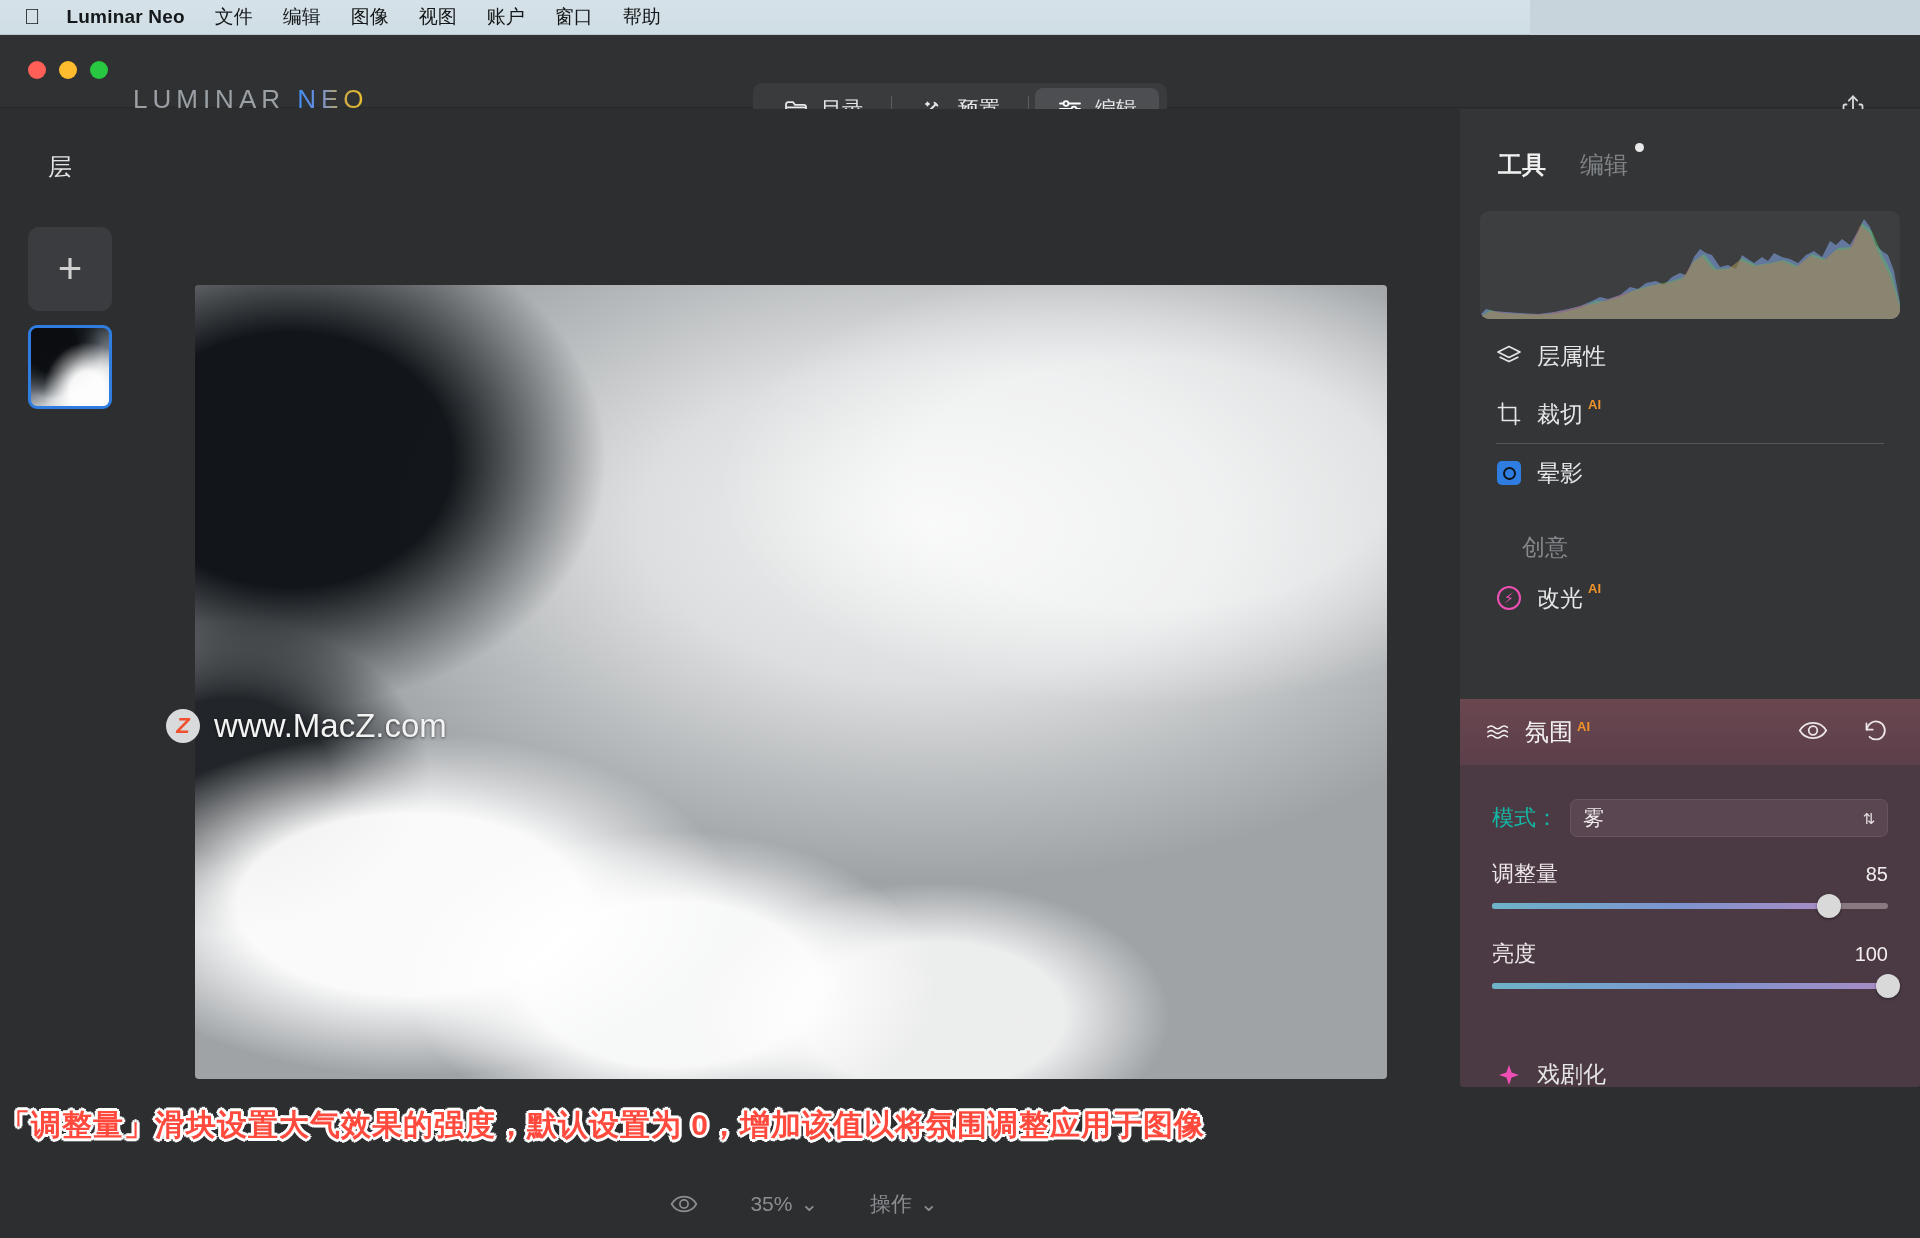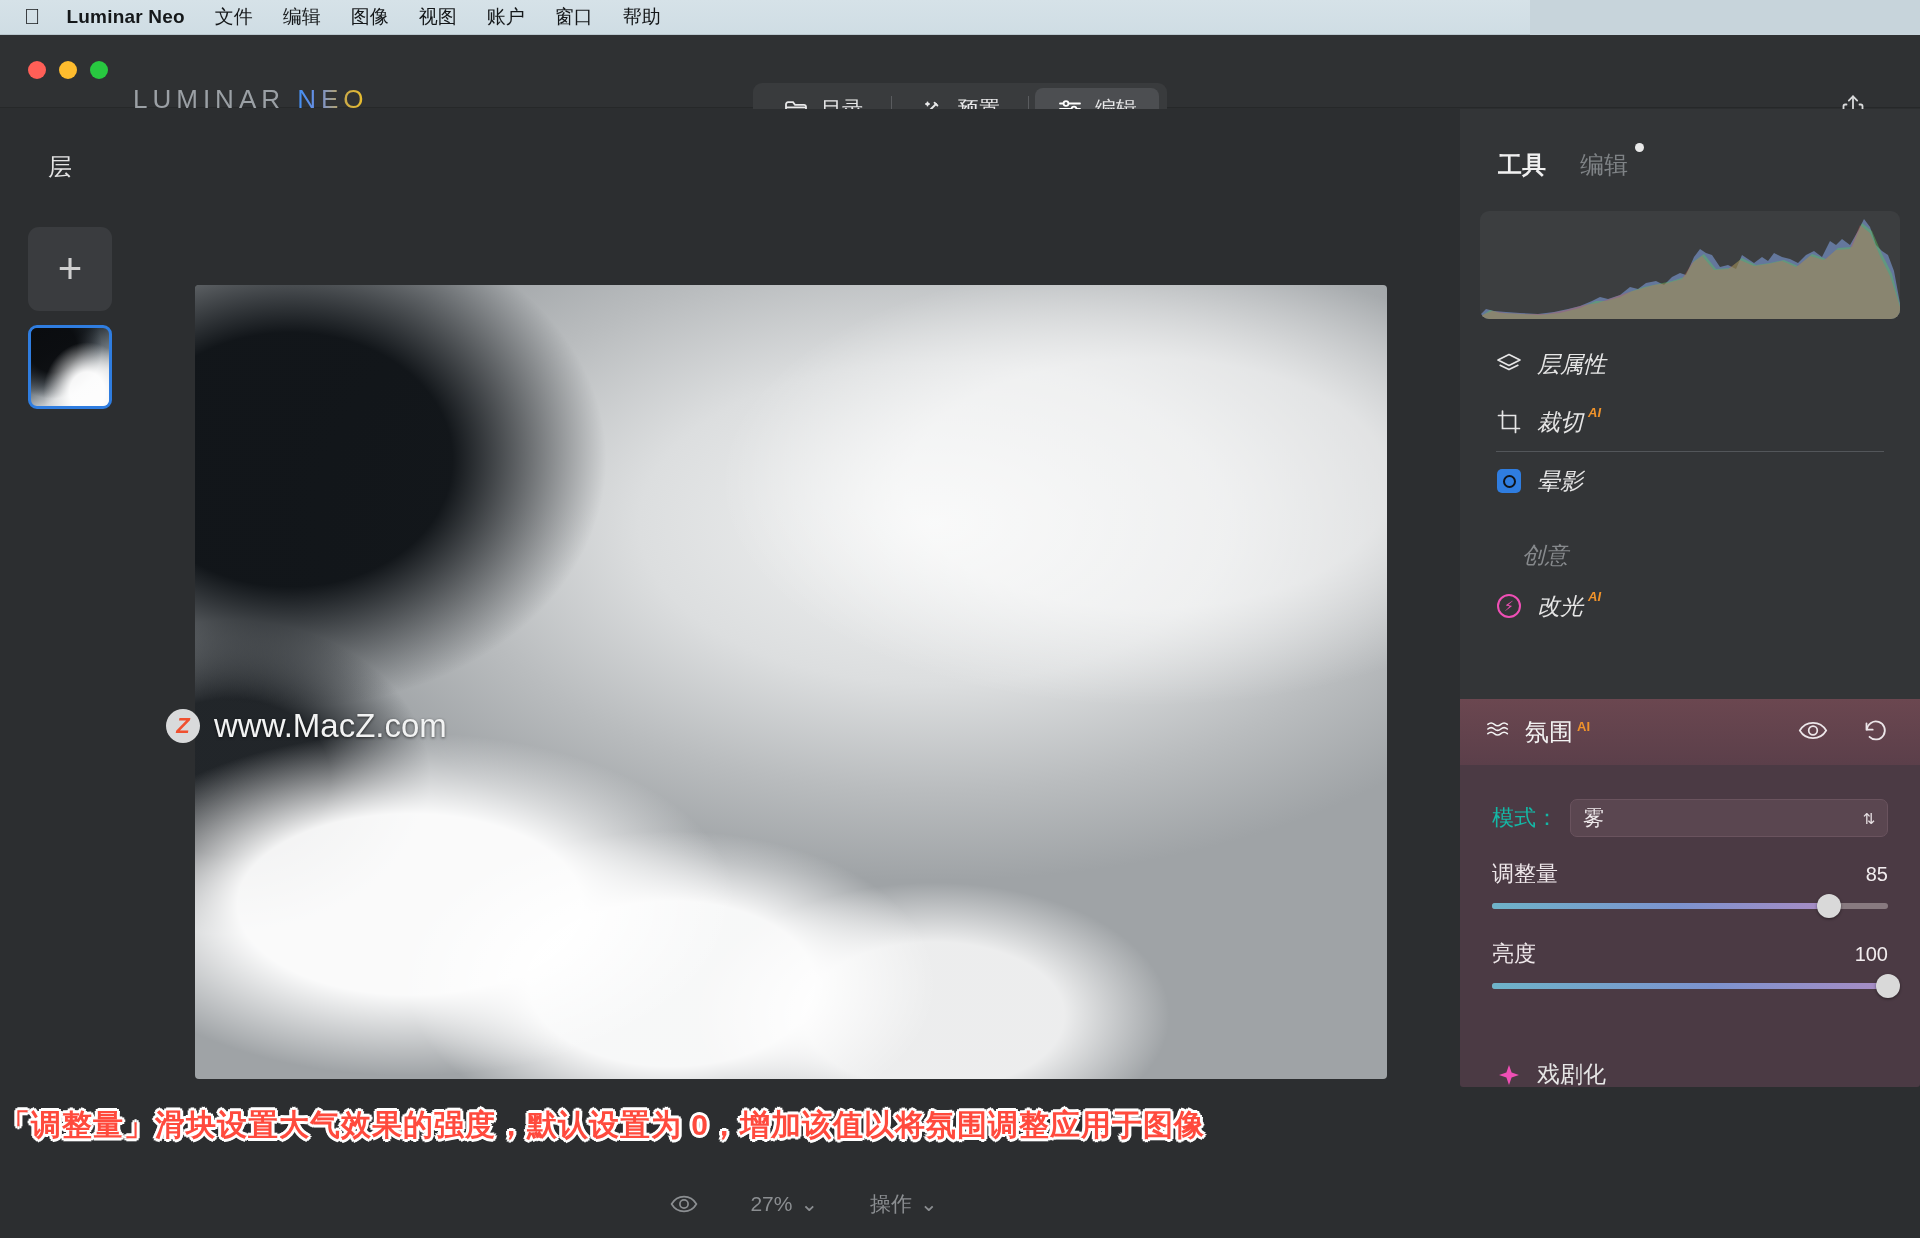--- a/index.html
+++ b/index.html
@@ -136,21 +136,21 @@
   .ttab .dot-mark{
     position:absolute; right:-16px; top:-6px; width:9px; height:9px;
     border-radius:50%; background:#e9e9e9;
   }
   .histogram{
     margin:30px auto 0 auto; width:420px; height:108px;
     background:#3c3e40; border-radius:9px; overflow:hidden; position:relative;
   }
   .histogram svg{ position:absolute; left:0; bottom:0; }
 
-  .toolgroup{ padding:16px 26px;font-style:italic; }
+  .toolgroup{ padding:8px 26px; }
   .toolrow{
     display:flex; align-items:center; gap:15px; height:58px;
     font-size:23px; color:#e6e6e6; padding-left:10px;
   }
   .toolrow .ai{ color:#f0932b; font-size:13px; font-weight:bold; align-self:flex-start; margin-top:12px; margin-left:-10px;}
   .divider{ height:1px; background:#53565a; margin:0 10px; }
   .sectlabel{ font-size:23px; color:#86898c; padding:30px 0 6px 36px;}
 
   .ico{ width:26px; height:26px; display:inline-flex; align-items:center; justify-content:center;}
   .sq-blue{
@@ -165,21 +165,21 @@
 
   
   .atmos{
     position:absolute; left:0; right:0; top:590px; height:388px;
     background:#4b3a44; border-radius:3px;
   }
   .atmos-head{
     height:66px; display:flex; align-items:center; padding:0 30px 0 26px;
     background:linear-gradient(180deg,#6b4750 0%,#5b3f4a 100%);
   }
-  .atmos-title{ display:flex; gap:13px; font-size:24px; color:#f3f3f3;}
+  .atmos-title{ display:flex; align-items:center; gap:13px; font-size:24px; color:#f3f3f3;}
   .atmos-title .ai{ color:#f0932b; font-size:13px; font-weight:bold; align-self:flex-start; margin-top:3px; margin-left:-9px;}
   .atmos-head .acts{ margin-left:auto; display:flex; align-items:center; gap:34px; }
   .atmos-tabs{ display:flex; gap:36px; padding:22px 0 0 26px; font-size:22px; }
   .atmos-tabs .at{ color:#b49aa3;}
   .atmos-tabs .at.active{ color:#f4f4f4;}
 
   .ctl{ padding:0 32px; }
   .mode-row{ display:flex; align-items:center; gap:12px; margin-top:34px;}
   .mode-lbl{ font-size:22px; color:#14b8a6;}
   .mode-select{
@@ -329,21 +329,21 @@
       </div>
 
       <div class="bottombar">
         <span class="it">
           <svg width="28" height="20" viewBox="0 0 28 20" fill="none" stroke="#8b8e91" stroke-width="1.7">
             <path d="M1.6 10C4.5 5 9 2.6 14 2.6S23.5 5 26.4 10c-2.9 5-7.4 7.4-12.4 7.4S4.5 15 1.6 10z"></path>
             <circle cx="14" cy="10" r="4.1"></circle>
           </svg>
         </span>
         <span class="it">
-          <span>27%</span>
+          <span>35%</span>
           <span>⌄</span>
         </span>
         <span class="it">
           <span>操作</span>
           <span>⌄</span>
         </span>
       </div>
     </div>
 
     <div class="tools">

